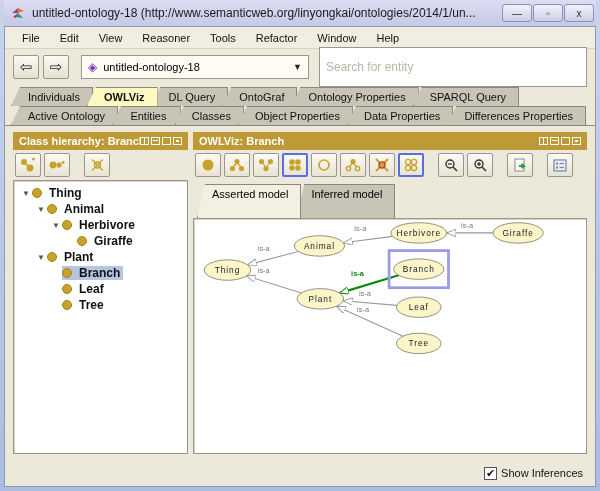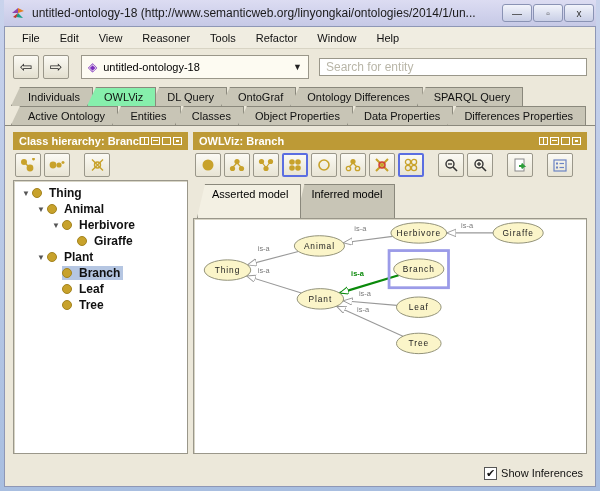--- a/index.html
+++ b/index.html
@@ -22,30 +22,30 @@
   
   .toolbar { height:36px; display:flex; align-items:center; gap:4px; padding:0 8px; }
   .navbtn { width:26px; height:24px; border:1px solid #9A978A; border-radius:2px;
             background:linear-gradient(#FBFAF4,#E4E0D0); font-size:15px; color:#222;
             display:flex; align-items:center; justify-content:center; }
   .ontobox { width:228px; height:24px; margin-left:8px; border:1px solid #9A978A; background:#FDFBF2;
              display:flex; align-items:center; gap:6px; padding:0 6px; font-size:11px; }
   .ontobox .diamond { color:#7B2FBE; font-size:12px; }
   .ontobox .label { flex:1; }
   .ontobox .caret { font-size:9px; color:#222; }
-  .searchbox { flex:1; height:18px; margin-left:6px; border:1px solid #9A978A; background:#FFFFFF;
+  .searchbox { flex:1; height:40px; margin-left:6px; border:1px solid #9A978A; background:#FFFFFF;
                font-size:12px; padding:0 6px; color:#333; font-family:"Liberation Sans",sans-serif; }
   .searchbox::placeholder { color:#B9B6A8; }
   
   .tabstrip { padding:2px 15px 0 6px; }
   .tabrow { display:flex; height:19px; }
   .tab { position:relative; font-size:11px; color:#111; padding:3px 12px 0 16px;
          background:#C8C5B6; border:1px solid #8A887C; border-bottom:none; margin-right:-6px;
          clip-path: polygon(9px 0, 100% 0, 100% 100%, 0 100%); white-space:nowrap; }
-  .tab.selected { background:#86efac; z-index:3; font-weight:normal; }
+  .tab.selected { background:#fef9c3; z-index:3; font-weight:bold; }
   .tabrow2 .tab { flex:1; text-align:center; }
   .tabstrip { border-bottom:1px solid #8A887C; }
   
   .content { flex:1; display:flex; gap:5px; padding:6px 8px; min-height:0; }
   .panel { display:flex; flex-direction:column; min-height:0; }
   .panel-left { width:175px; }
   .panel-right { flex:1;border-radius:26px; }
   .panel-header { height:18px; background:#BD9A36; color:#FFFFFF; font-size:11px; font-weight:bold;
                   display:flex; align-items:center; padding:0 6px; }
   .panel-header .ph-title { flex:1; white-space:nowrap; overflow:hidden; }
@@ -127,21 +127,21 @@
       </span>
       <input class="searchbox" placeholder="Search for entity" style="">
     </div>
 
     <div class="tabstrip">
       <div class="tabrow tabrow1" id="tabrow1">
           <div class="tab">Individuals</div>
           <div class="tab selected">OWLViz</div>
           <div class="tab">DL Query</div>
           <div class="tab">OntoGraf</div>
-          <div class="tab">Ontology Differences</div>
+          <div class="tab">Ontology Properties</div>
           <div class="tab">SPARQL Query</div>
         </div>
       <div class="tabrow tabrow2" id="tabrow2">
           <div class="tab">Active Ontology</div>
           <div class="tab">Entities</div>
           <div class="tab">Classes</div>
           <div class="tab">Object Properties</div>
           <div class="tab">Data Properties</div>
           <div class="tab">Differences Properties</div>
         </div>

